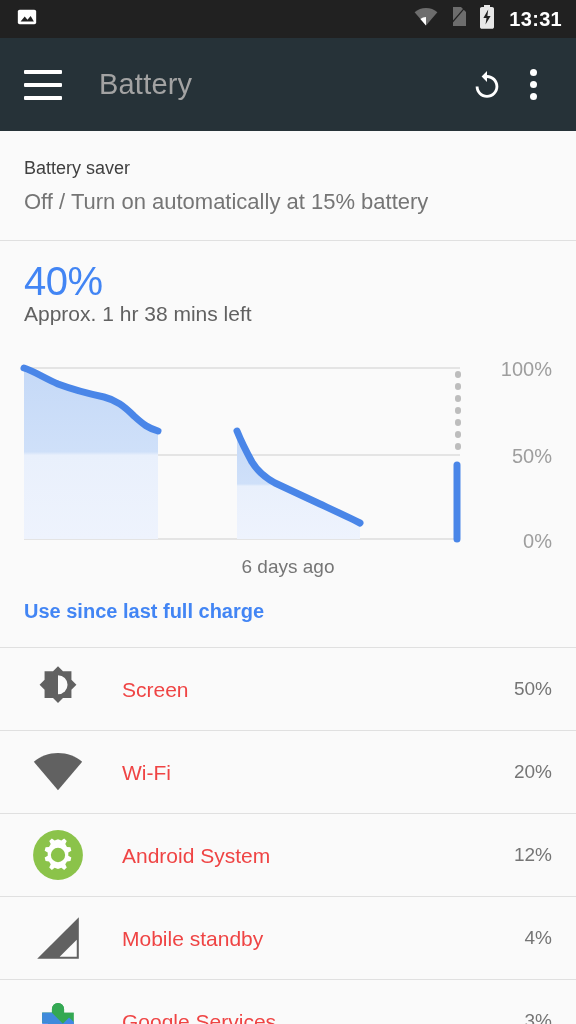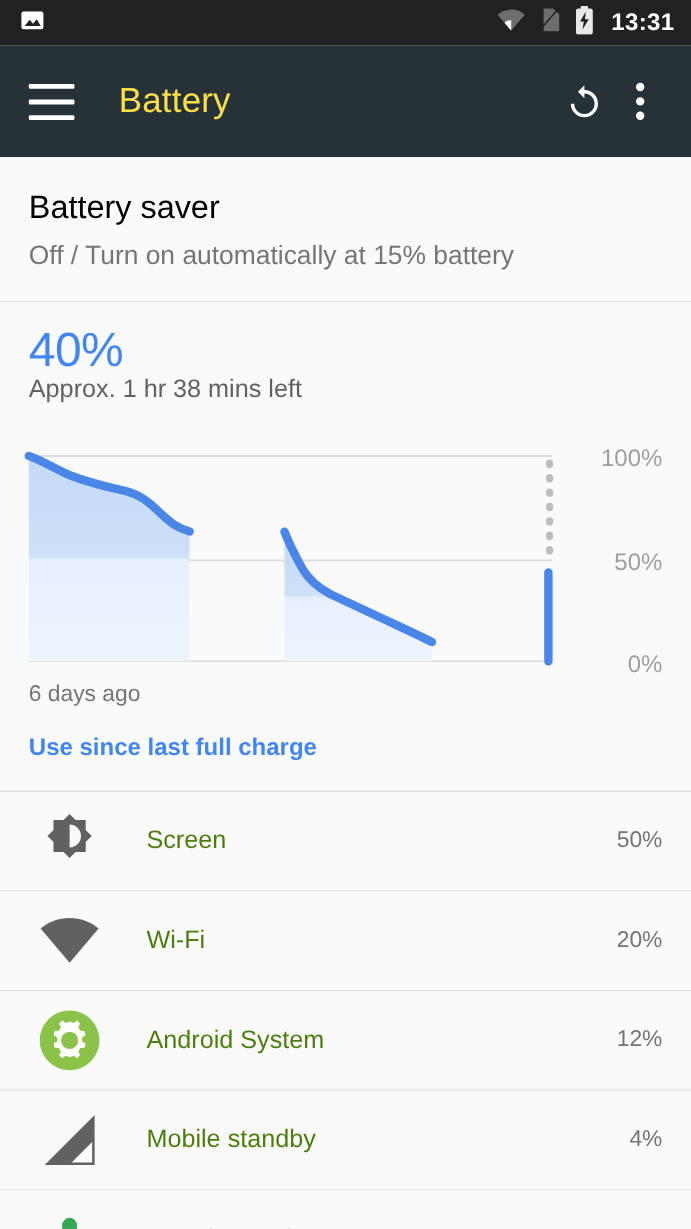--- a/index.html
+++ b/index.html
@@ -39,21 +39,21 @@
     height: 93px;
     background: #263238;
     display: flex;
     align-items: center;
     padding: 0 20px 0 24px;
     color: #ffffff;
   }
   .toolbar .title {
     font-size: 29px;
     font-weight: 500;
-    color: #fde047;
+    color: #a3a3a3;
     margin-left: 37px;
     letter-spacing: .2px;
     text-align: right;
   }
   .toolbar .tspacer { flex: 1 1 auto; }
   .tb-btn {
     width: 46px; height: 46px;
     display: flex; align-items: center; justify-content: center;
     cursor: pointer;
   }
@@ -65,22 +65,22 @@
 
   
   .content { background: #fafafa; }
 
   .section-divider { height: 1px; background: #e0e0e0; width: 100%; }
 
   .saver {
     padding: 26px 24px 24px 24px;
   }
   .saver .title {
-    font-size: 27px;
-    color: #000000;
+    font-size: 18px;
+    color: #404040;
     line-height: 1.25;
   }
   .saver .sub {
     font-size: 22px;
     color: #757575;
     margin-top: 8px;
     line-height: 1.3;
   }
 
   .level-block { padding: 20px 24px 0 24px; }
@@ -103,21 +103,20 @@
     position: relative;
     height: 200px;
     margin-top: 26px;
   }
   .chart-svg { position: absolute; inset: 0; display: block; }
   .chart-captions {
     display: flex;
     justify-content: center;
     padding: 0 24px 0 24px;
     margin-top: 4px;
-    flex-direction: column;
   }
   .chart-captions span { font-size: 19px; color: #757575; }
   .chart-captions .cap-right { margin-right: 94px; }
 
   .link-row { padding: 22px 24px 24px 24px; }
   .link-row a {
     font-size: 20px;
     color: #4285f4;
     font-weight: 700;
     text-decoration: none;
@@ -136,21 +135,21 @@
     cursor: pointer;
   }
   .usage-row .icon-cell {
     width: 64px;
     display: flex; align-items: center; justify-content: center;
     flex: 0 0 auto;
   }
   .usage-row .label {
     flex: 1 1 auto;
     font-size: 21px;
-    color: #4d7c0f;
+    color: #ef4444;
     margin-left: 32px;
     line-height: 1.2;
   }
   .usage-row .value {
     font-size: 19px;
     color: #757575;
     flex: 0 0 auto;
   }
 </style>
 </head>

